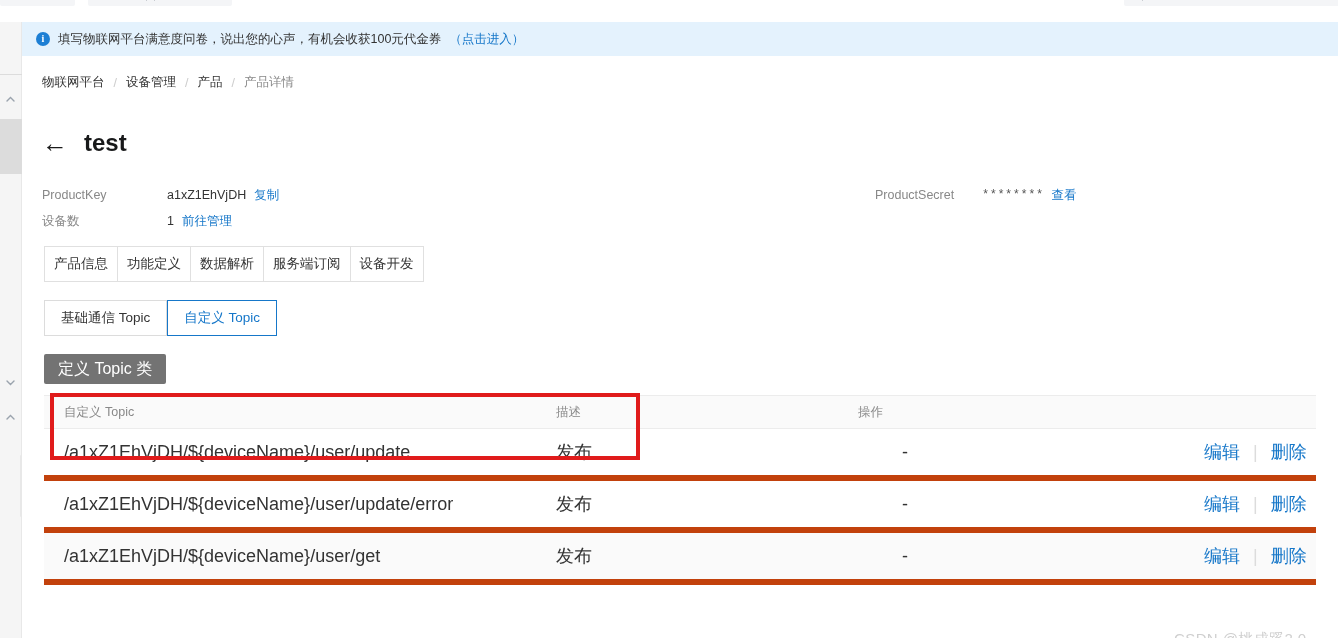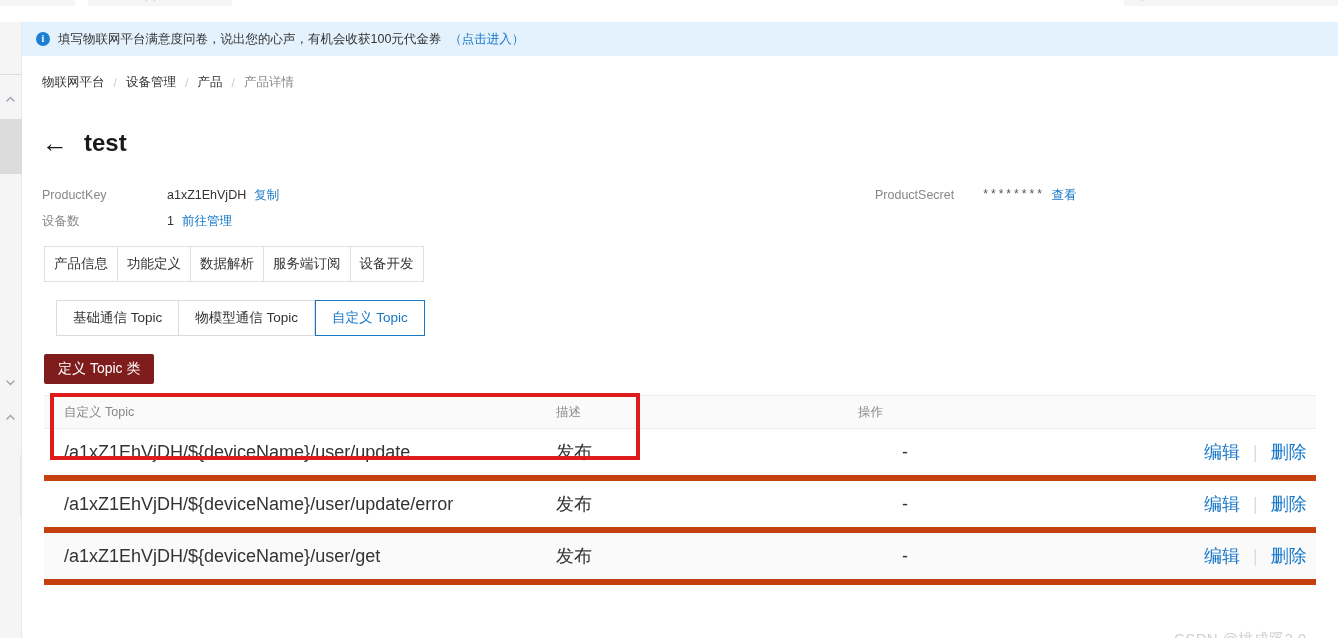--- a/index.html
+++ b/index.html
@@ -99,38 +99,38 @@
   }
   .tab:first-child { border-left: 1px solid #e0e0e0; }
   .tab.active {
     color: #1677c9;
     border-top: 2px solid #1677c9;
     border-bottom: 1px solid #ffffff;
     height: 37px; margin-top: -1px; z-index: 2;
   }
 
   
-  .seg { position: absolute; left: 34px; top: 278px; display: flex; height: 36px; }
+  .seg { position: absolute; left: 22px; top: 278px; display: flex; height: 36px; }
   .seg-item {
     height: 36px; padding: 0 16px;
     display: flex; align-items: center; justify-content: center;
     font-size: 13.5px; color: #333333;
     background: #ffffff;
     border: 1px solid #dcdcdc; border-left: none;
     cursor: pointer; white-space: nowrap;
   }
   .seg-item:first-child { border-left: 1px solid #dcdcdc; }
   .seg-item.active { color: #1677c9; border: 1px solid #1677c9; z-index: 2; }
 
   
   .btn-primary {
     position: absolute; left: 22px; top: 332px;
     height: 30px; padding: 0 14px;
-    background: #7f1d1d; color: #ffffff;
-    font-size: 14px;
+    background: #737373; color: #ffffff;
+    font-size: 16px;
     border: none; border-radius: 2px;
     display: flex; align-items: center; justify-content: center;
     cursor: pointer; white-space: nowrap;
   }
 
   
   .table { position: absolute; left: 22px; top: 373px; width: 1272px; }
   .thead {
     display: flex; height: 34px; align-items: center;
     background: #fafafa;
@@ -258,21 +258,20 @@
     <div class="tabs">
       <div class="tab">产品信息</div>
       <div class="tab">功能定义</div>
       <div class="tab">数据解析</div>
       <div class="tab">服务端订阅</div>
       <div class="tab">设备开发</div>
     </div>
 
     <div class="seg">
       <div class="seg-item">基础通信 Topic</div>
-      <div class="seg-item">物模型通信 Topic</div>
       <div class="seg-item active">自定义 Topic</div>
     </div>
 
     <div class="btn-primary">定义 Topic 类</div>
 
     <div class="table">
       <div class="thead">
         <div class="c-topic">自定义 Topic</div>
         <div class="c-desc">描述</div>
         <div class="c-act" style="text-align:left;">操作</div>

